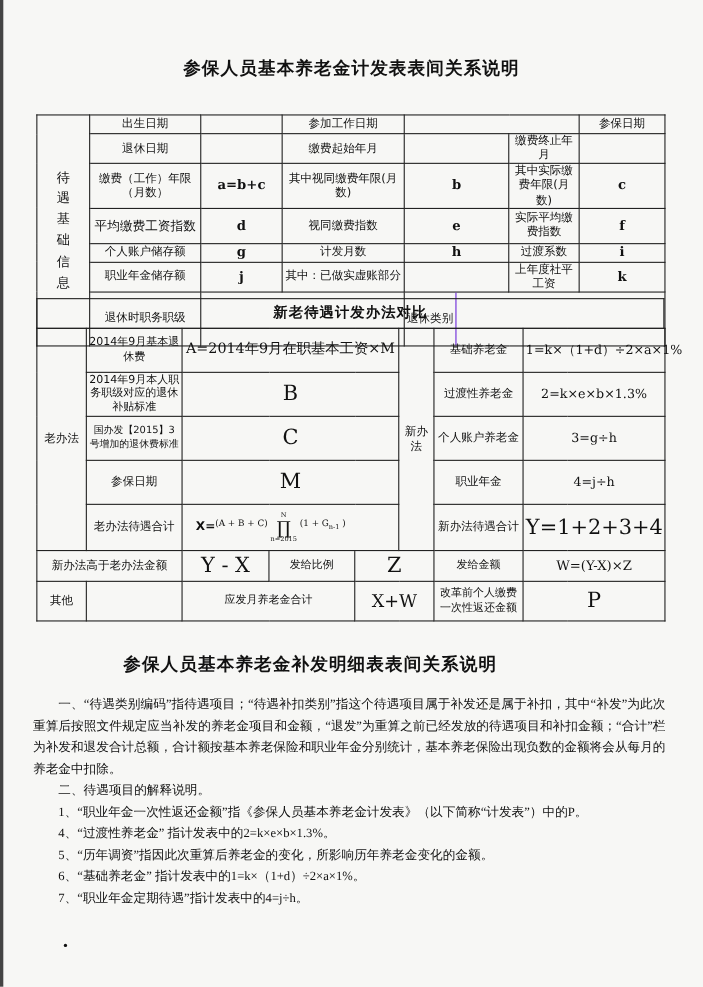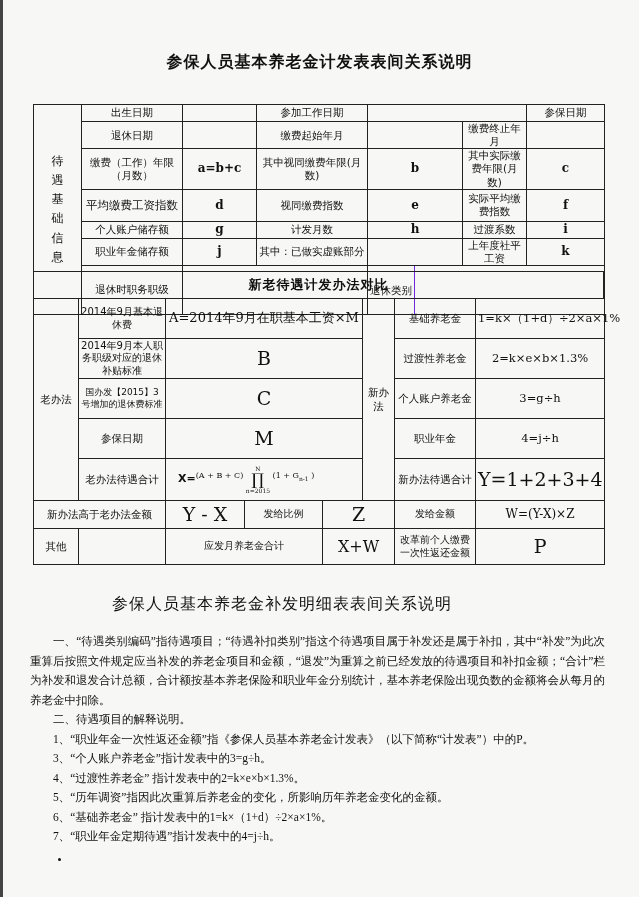--- a/index.html
+++ b/index.html
@@ -33,21 +33,21 @@
   #t2 .big { font-family: "DejaVu Serif", "Liberation Serif", serif; font-size: 19px; }
   #t2 .formula { font-family: "DejaVu Serif", "Liberation Serif", serif; font-size: 11.5px; white-space: nowrap; }
   #t2 .small { font-size: 10px; }
   .xformula { font-size: 8px; font-family: "DejaVu Serif", serif; white-space: nowrap; }
   .xformula b { font-family: "DejaVu Sans", sans-serif; font-size: 11px; }
   .prod { display: inline-block; vertical-align: middle; text-align: center; font-size: 6px; line-height: 1; }
   .prod .pi { font-size: 16px; }
   .title2 {
     position: absolute; top: 594px; left: 0; width: 564px; text-align: center;
     font-family: "DejaVu Sans", "Liberation Sans", sans-serif;
-    font-size: 16px; font-weight: normal; letter-spacing: 1px;
+    font-size: 16px; font-weight: bold; letter-spacing: 1px;
   }
   .body-text {
     position: absolute; left: 30px; top: 632px; width: 575px;
     font-family: Liberation Serif, serif;
     font-size: 11.5px; line-height: 19.5px; text-align: justify;
   }
   .body-text p { margin: 0; }
   .indent { text-indent: 2em; }
   .dot { position: absolute; left: 58px; top: 858px; width: 3px; height: 3px; background: #111; border-radius: 50%; }
 </style>
@@ -206,20 +206,19 @@
   </tr>
 </tbody>
   </table>
 
 <div class="title2">参保人员基本养老金补发明细表表间关系说明</div>
 
 <div class="body-text">
   <p class="indent">一、“待遇类别编码”指待遇项目；“待遇补扣类别”指这个待遇项目属于补发还是属于补扣，其中“补发”为此次重算后按照文件规定应当补发的养老金项目和金额，“退发”为重算之前已经发放的待遇项目和补扣金额；“合计”栏为补发和退发合计总额，合计额按基本养老保险和职业年金分别统计，基本养老保险出现负数的金额将会从每月的养老金中扣除。</p>
   <p class="indent">二、待遇项目的解释说明。</p>
   <p class="indent">1、“职业年金一次性返还金额”指《参保人员基本养老金计发表》（以下简称“计发表”）中的P。</p>
-  <p class="indent">3、“个人账户养老金”指计发表中的3=g÷h。</p>
   <p class="indent">4、“过渡性养老金” 指计发表中的2=k×e×b×1.3%。</p>
   <p class="indent">5、“历年调资”指因此次重算后养老金的变化，所影响历年养老金变化的金额。</p>
   <p class="indent">6、“基础养老金” 指计发表中的1=k×（1+d）÷2×a×1%。</p>
   <p class="indent">7、“职业年金定期待遇”指计发表中的4=j÷h。</p>
 </div>
 
 <div class="dot"></div>
 
 </body></html>

